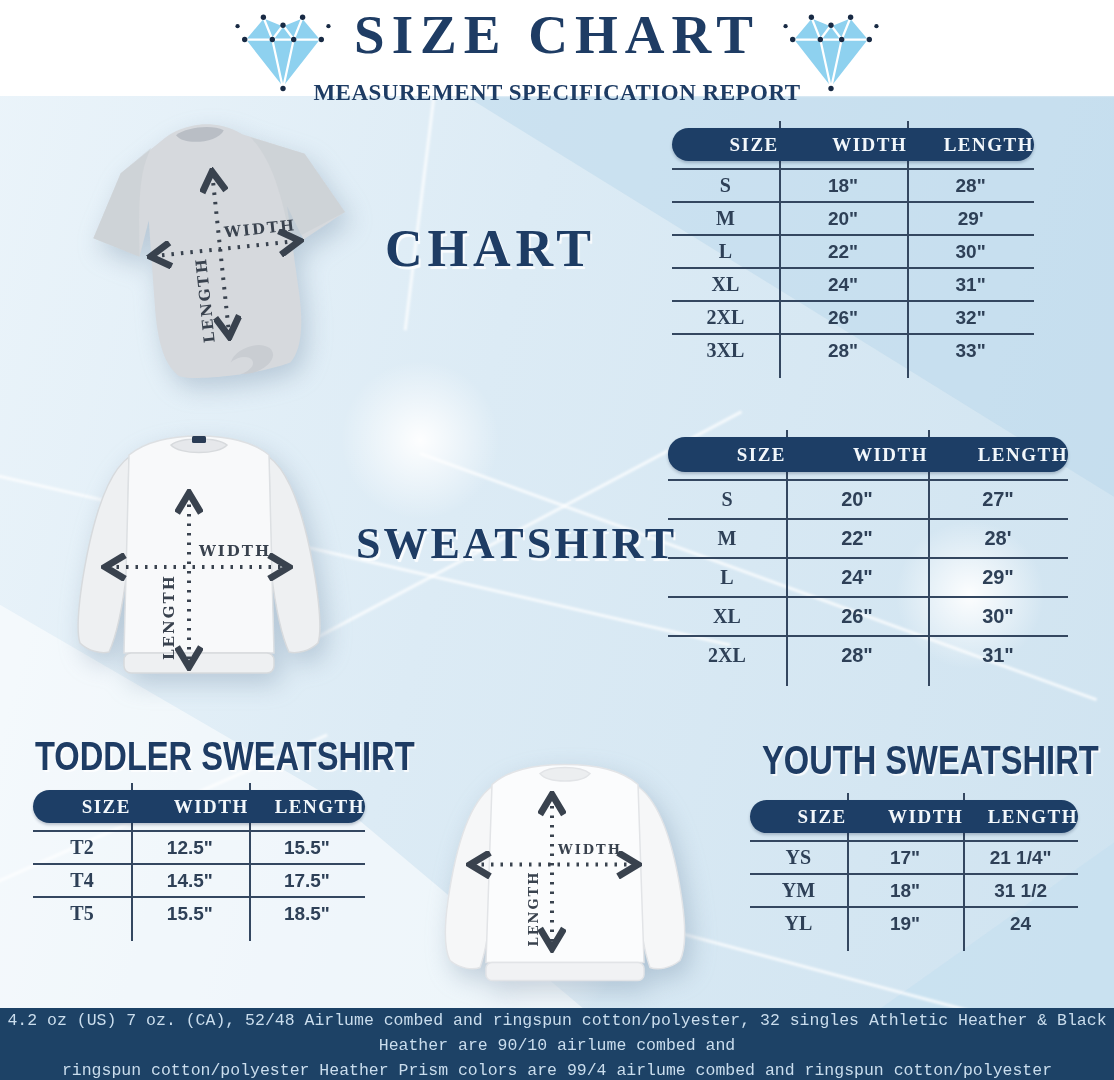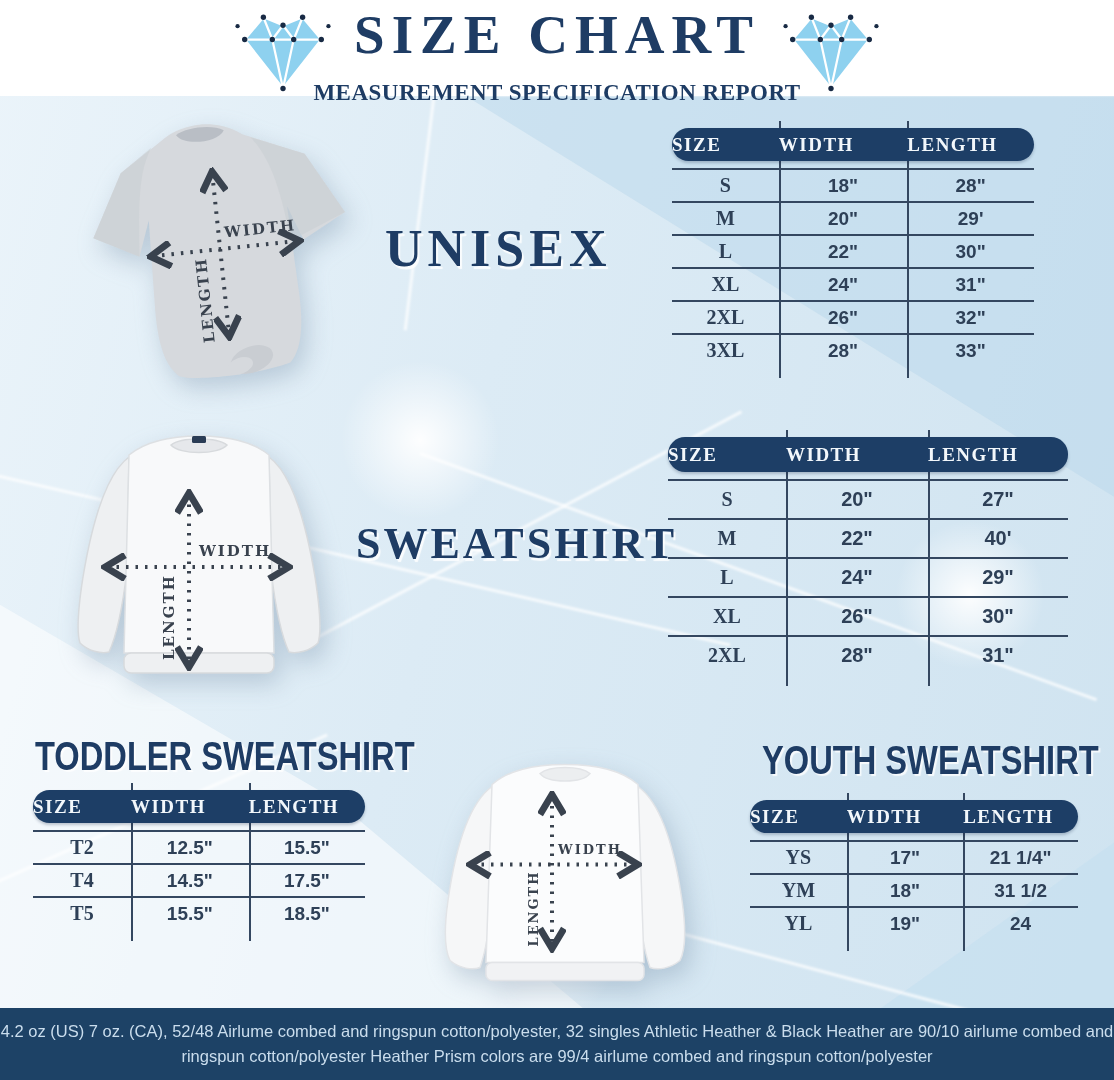--- a/index.html
+++ b/index.html
@@ -51,43 +51,43 @@
   
   .size-table { position: absolute; }
   #table-unisex     { left: 672px; top: 128px; width: 362px; }
   #table-sweatshirt { left: 668px; top: 437px; width: 400px; }
   #table-toddler    { left: 33px;  top: 790px; width: 332px; }
   #table-youth      { left: 750px; top: 800px; width: 328px; }
   .thead { position: relative; z-index: 2; display: grid; grid-template-columns: 29.5% 35.5% 35%;
     background: #1d3e66; border-radius: 17px; height: 33px; align-items: center;
     box-shadow: 0 2px 3px rgba(20,40,70,0.25); }
   #table-sweatshirt .thead { height: 35px; }
-  .th { text-align: left; color: #f2f7fb; font-family: "Liberation Serif", serif;
+  .th { text-align: right; color: #f2f7fb; font-family: "Liberation Serif", serif;
     font-weight: 700; font-size: 19px; letter-spacing: 1.5px; }
   .tbody { position: relative; z-index: 2; margin-top: 7px; }
   .tr { display: grid; grid-template-columns: 29.5% 35.5% 35%; border-top: 2px solid #344760;
     height: 33px; align-items: center; }
   #table-sweatshirt .tr { height: 39px; }
   .td { text-align: center; color: #2e4057; font-size: 19px; font-weight: 700; }
   .td.c0 { font-family: "Liberation Serif", serif; font-size: 20px; }
   .td.c1, .td.c2 { font-family: "Liberation Sans", sans-serif; }
   #table-sweatshirt .td { font-size: 20px; }
   .vline { position: absolute; top: -7px; bottom: -12px; width: 2px; background: #344760; z-index: 1; }
 
   
   .garment { position: absolute; filter: drop-shadow(6px 10px 12px rgba(110,135,160,0.35)); }
   .tee-svg  { left: 52px;  top: 98px;  width: 320px; height: 300px; }
   .sweat-svg{ left: 48px;  top: 405px; width: 302px; height: 300px; }
   .kid-svg  { left: 415px; top: 738px; width: 290px; height: 265px; }
   .measure-text { font-family: "DejaVu Serif", serif; font-weight: bold; fill: #39424e; letter-spacing: 2px; }
 
   
   .footer { position: absolute; left: 0; top: 1008px; width: 100%; height: 72px;
-    background: #1d4266; color: #cadded; font-family: Liberation Sans, sans-serif;
-    font-size: 16.5px; text-align: center; line-height: 25px; padding-top: 11px; }
+    background: #1d4266; color: #cadded; font-family: Liberation Mono, monospace;
+    font-size: 16.5px; text-align: center; line-height: 25px; }
 </style>
 </head>
 <body>
 
 <div class="canvas">
 
   <div class="patch patch-tr"></div>
   <div class="patch patch-bl"></div>
   <div class="patch patch-br"></div>
   <div class="bgline bgl1"></div>
@@ -152,21 +152,21 @@
       <ellipse cx="176" cy="270" rx="13" ry="8" fill="#d6d9dd" transform="rotate(-14 176 270)"></ellipse>
       <g>
         <line x1="100" y1="152" x2="246" y2="152" stroke="#39424e" stroke-width="4" stroke-dasharray="2.5 7" marker-start="url(#ahT)" marker-end="url(#ahT)"></line>
         <line x1="168" y1="76" x2="168" y2="238" stroke="#39424e" stroke-width="4" stroke-dasharray="2.5 7" marker-start="url(#ahT)" marker-end="url(#ahT)"></line>
         <text class="measure-text" x="210" y="141" font-size="15" text-anchor="middle">WIDTH</text>
         <text class="measure-text" x="153" y="201" font-size="15" text-anchor="middle" transform="rotate(-90 153 201)">LENGTH</text>
       </g>
     </g>
   </svg>
 
-  <div class="section-label label-unisex">UNISEX</div>
+  <div class="section-label label-unisex">CHART</div>
 
   <div class="size-table" id="table-unisex">
       <div class="thead">
         <span class="th c0">SIZE</span>
         <span class="th c1">WIDTH</span>
         <span class="th c2">LENGTH</span>
       </div>
       <div class="tbody">
         <div class="tr">
           <span class="td c0">S</span>
@@ -233,21 +233,21 @@
       </div>
       <div class="tbody">
         <div class="tr">
           <span class="td c0">S</span>
           <span class="td c1">20"</span>
           <span class="td c2">27"</span>
         </div>
         <div class="tr">
           <span class="td c0">M</span>
           <span class="td c1">22"</span>
-          <span class="td c2">40'</span>
+          <span class="td c2">28'</span>
         </div>
         <div class="tr">
           <span class="td c0">L</span>
           <span class="td c1">24"</span>
           <span class="td c2">29"</span>
         </div>
         <div class="tr">
           <span class="td c0">XL</span>
           <span class="td c1">26"</span>
           <span class="td c2">30"</span>

